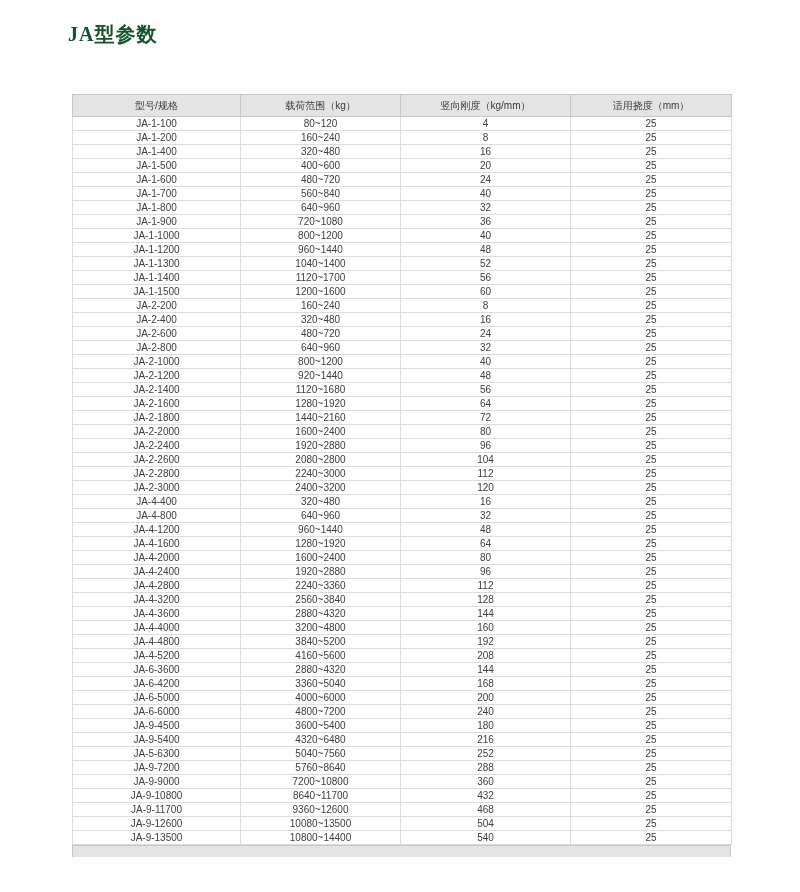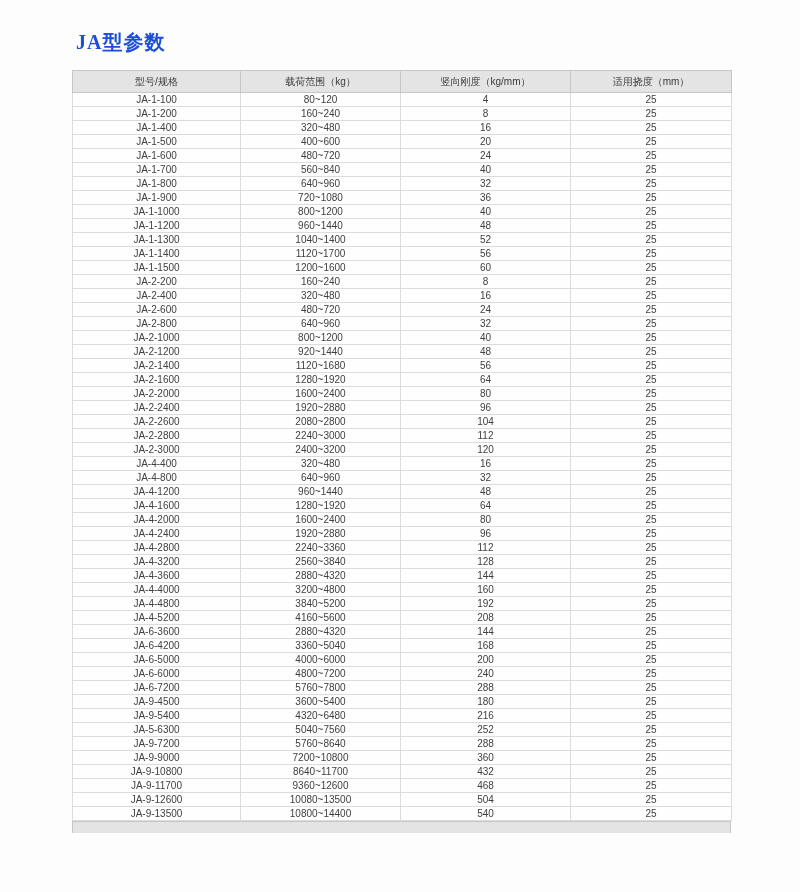--- a/index.html
+++ b/index.html
@@ -12,32 +12,32 @@
     color: #333;
   }
   .page {
     position: relative;
     width: 800px;
     height: 892px;
     overflow: hidden;
     background: #fdfdfd;
   }
   .page-title {
-    margin: 16px;
+    margin: 8px;
     padding: 13px 0 0 60px;
     font-size: 20px;
     font-weight: bold;
-    color: #1d4ed8;
+    color: #14532d;
     letter-spacing: 1px;
     font-family: "Liberation Serif", "Liberation Sans", serif;
   }
   .table-wrap {
     position: absolute;
     left: 72px;
-    top: 70px;
+    top: 94px;
     width: 659px;
   }
   table.params {
     border-collapse: collapse;
     width: 659px;
     table-layout: fixed;
     font-size: 10px;
   }
   table.params th {
     background: #e4e4e4;
@@ -219,20 +219,26 @@
             <td>56</td>
             <td>25</td>
           </tr>
           <tr>
             <td>JA-2-1600</td>
             <td>1280~1920</td>
             <td>64</td>
             <td>25</td>
           </tr>
           <tr>
+            <td>JA-2-1800</td>
+            <td>1440~2160</td>
+            <td>72</td>
+            <td>25</td>
+          </tr>
+          <tr>
             <td>JA-2-2000</td>
             <td>1600~2400</td>
             <td>80</td>
             <td>25</td>
           </tr>
           <tr>
             <td>JA-2-2400</td>
             <td>1920~2880</td>
             <td>96</td>
             <td>25</td>
@@ -342,26 +348,20 @@
           <tr>
             <td>JA-6-5000</td>
             <td>4000~6000</td>
             <td>200</td>
             <td>25</td>
           </tr>
           <tr>
             <td>JA-6-6000</td>
             <td>4800~7200</td>
             <td>240</td>
-            <td>25</td>
-          </tr>
-          <tr>
-            <td>JA-6-7200</td>
-            <td>5760~7800</td>
-            <td>288</td>
             <td>25</td>
           </tr>
           <tr>
             <td>JA-9-4500</td>
             <td>3600~5400</td>
             <td>180</td>
             <td>25</td>
           </tr>
           <tr>
             <td>JA-9-5400</td>

